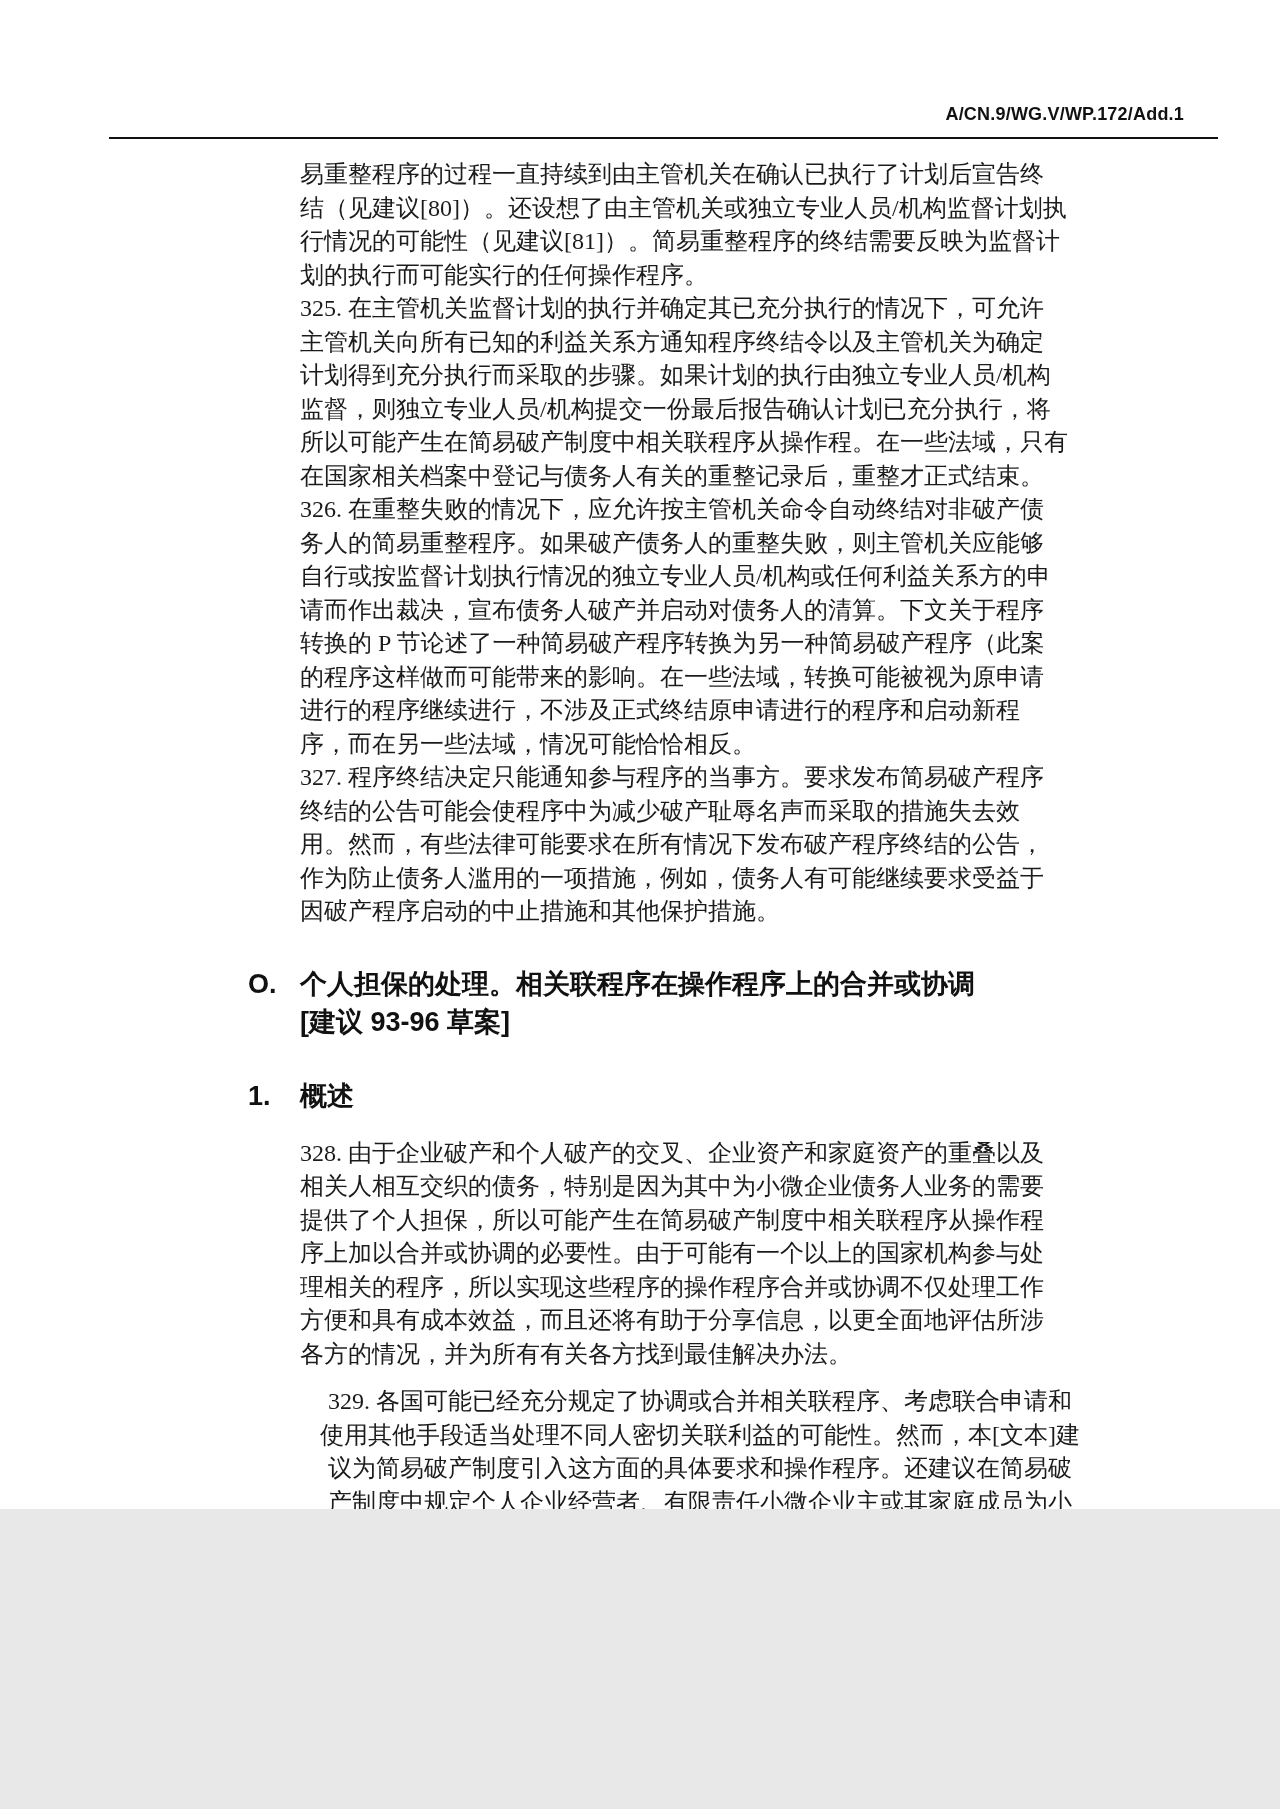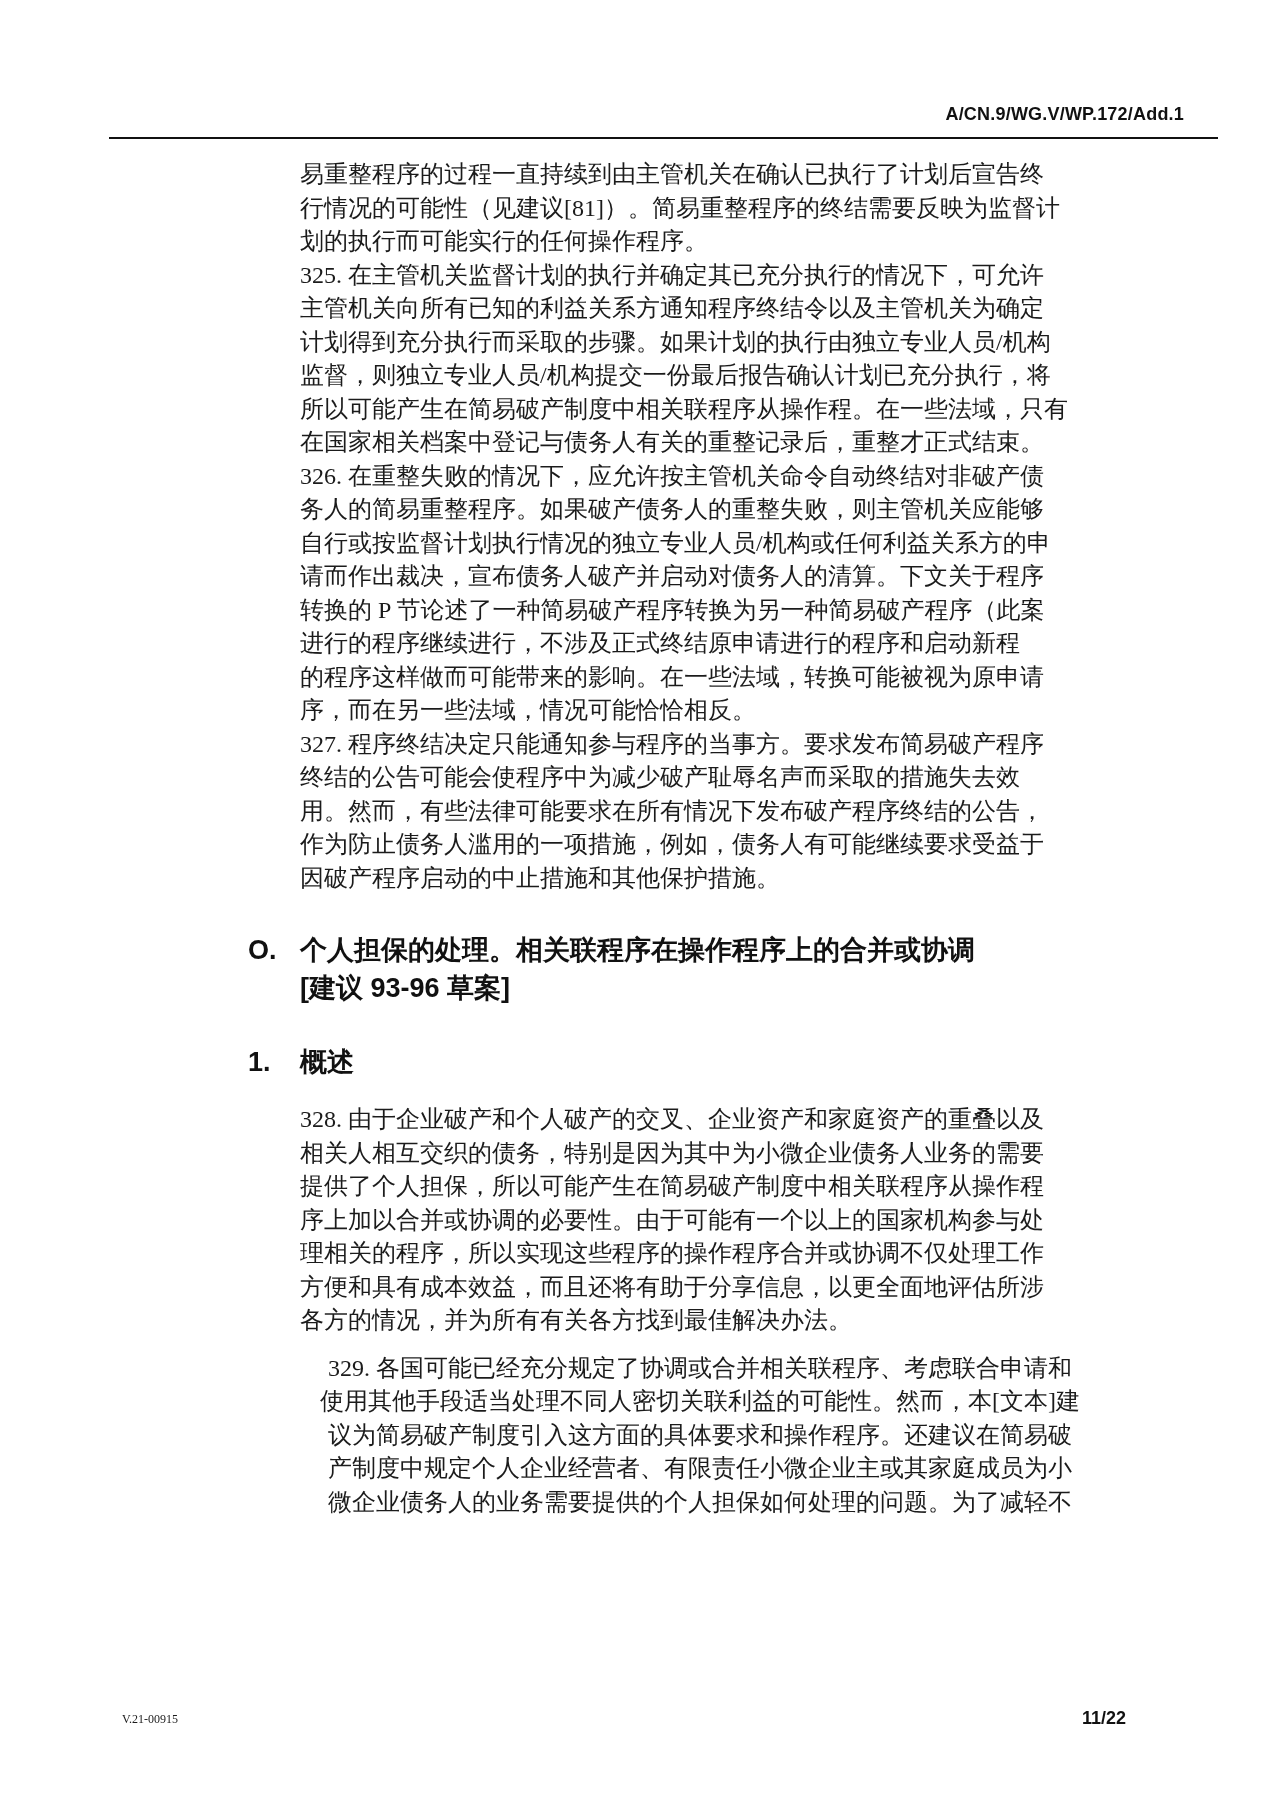--- a/index.html
+++ b/index.html
@@ -1,20 +1,20 @@
 <!DOCTYPE html>
 <html><head>
 <meta charset="utf-8">
 <style>
   * { margin: 0; padding: 0; box-sizing: border-box; }
   html, body { background: #e8e8e8; }
   .page {
     position: relative;
     width: 1280px;
-    height: 1809px;
+    height: 1509px;
     background: #ffffff;
     color: #1b1b1b;
     overflow: hidden;
     font-family: "Liberation Serif", "DejaVu Serif", serif;
   }
   .doc-symbol {
     position: absolute;
     top: 104px;
     right: 96px;
     font-family: "Liberation Sans", "DejaVu Sans", sans-serif;
@@ -91,41 +91,42 @@
 
 <div class="page">
 
   <div class="doc-symbol">A/CN.9/WG.V/WP.172/Add.1</div>
   <div class="header-rule"></div>
 
   <div class="body-col">
 
     <div class="para">
       <div class="line">易重整程序的过程一直持续到由主管机关在确认已执行了计划后宣告终</div>
+      <div class="line">结（见建议[80]）。还设想了由主管机关或独立专业人员/机构监督计划执</div>
       <div class="line">行情况的可能性（见建议[81]）。简易重整程序的终结需要反映为监督计</div>
       <div class="line">划的执行而可能实行的任何操作程序。</div>
     </div>
 
     <div class="para">
       <div class="line">325. 在主管机关监督计划的执行并确定其已充分执行的情况下，可允许</div>
       <div class="line">主管机关向所有已知的利益关系方通知程序终结令以及主管机关为确定</div>
       <div class="line">计划得到充分执行而采取的步骤。如果计划的执行由独立专业人员/机构</div>
       <div class="line">监督，则独立专业人员/机构提交一份最后报告确认计划已充分执行，将</div>
       <div class="line">所以可能产生在简易破产制度中相关联程序从操作程。在一些法域，只有</div>
       <div class="line">在国家相关档案中登记与债务人有关的重整记录后，重整才正式结束。</div>
     </div>
 
     <div class="para">
       <div class="line">326. 在重整失败的情况下，应允许按主管机关命令自动终结对非破产债</div>
       <div class="line">务人的简易重整程序。如果破产债务人的重整失败，则主管机关应能够</div>
       <div class="line">自行或按监督计划执行情况的独立专业人员/机构或任何利益关系方的申</div>
       <div class="line">请而作出裁决，宣布债务人破产并启动对债务人的清算。下文关于程序</div>
       <div class="line">转换的 P 节论述了一种简易破产程序转换为另一种简易破产程序（此案</div>
+      <div class="line">的程序这样做而可能带来的影响。在一些法域，转换可能被视为原申请</div>
       <div class="line">进行的程序继续进行，不涉及正式终结原申请进行的程序和启动新程</div>
-      <div class="line">的程序这样做而可能带来的影响。在一些法域，转换可能被视为原申请</div>
       <div class="line">序，而在另一些法域，情况可能恰恰相反。</div>
     </div>
 
     <div class="para">
       <div class="line">327. 程序终结决定只能通知参与程序的当事方。要求发布简易破产程序</div>
       <div class="line">终结的公告可能会使程序中为减少破产耻辱名声而采取的措施失去效</div>
       <div class="line">用。然而，有些法律可能要求在所有情况下发布破产程序终结的公告，</div>
       <div class="line">作为防止债务人滥用的一项措施，例如，债务人有可能继续要求受益于</div>
       <div class="line">因破产程序启动的中止措施和其他保护措施。</div>
     </div>

